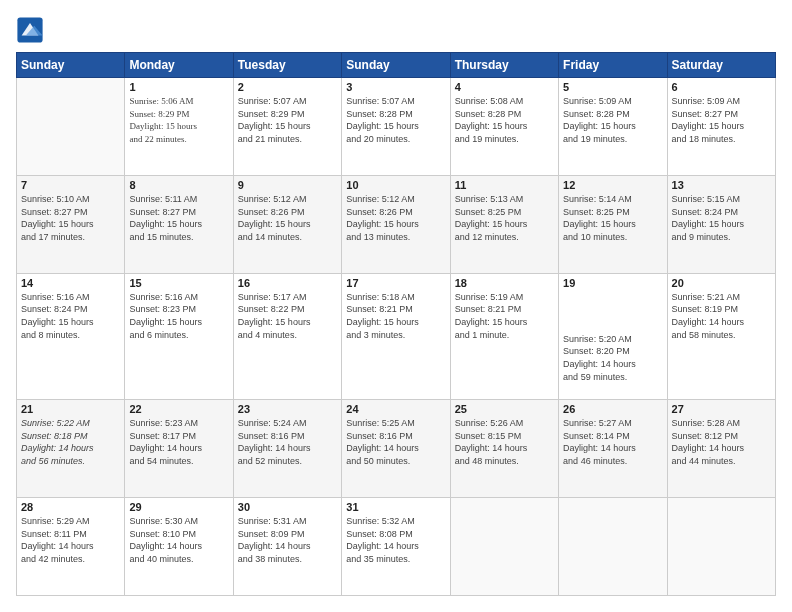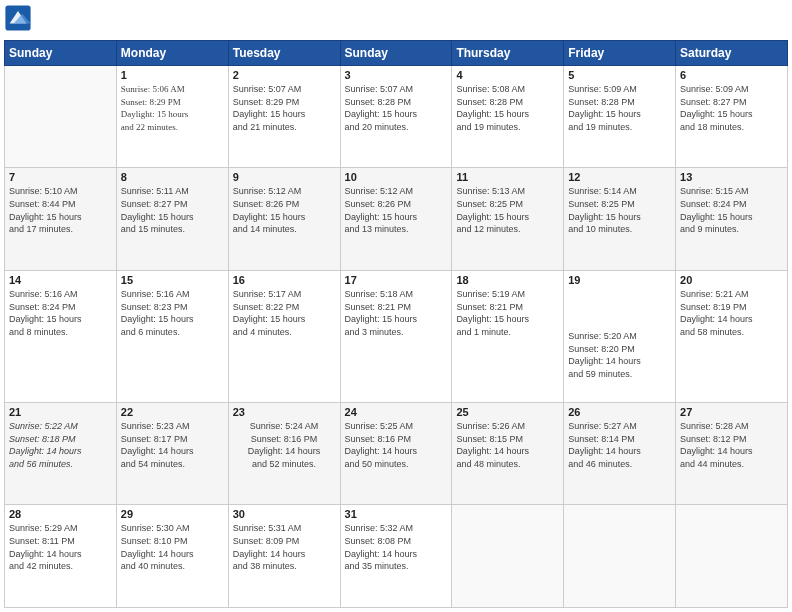--- a/index.html
+++ b/index.html
@@ -6,21 +6,21 @@
     body {
       width: 792px;
       height: 612px;
       font-family: Arial, sans-serif;
       background: #fff;
       overflow: hidden;
     }
     .page {
       width: 792px;
       height: 612px;
-      padding: 4px;
+      padding: 16px;
       display: flex;
       flex-direction: column;
     }
     .header {
       display: flex;
       align-items: flex-start;
       justify-content: space-between;
       margin-bottom: 8px;
     }
     .logo {
@@ -174,21 +174,21 @@
             <div class="day-detail" style="white-space: pre-line;">Sunrise: 5:09 AM
 Sunset: 8:27 PM
 Daylight: 15 hours
 and 18 minutes.</div>
           </td>
         </tr>
         <tr class="row-shade">
           <td>
             <span class="day-number">7</span>
             <div class="day-detail" style="white-space: pre-line;">Sunrise: 5:10 AM
-Sunset: 8:44 PM
+Sunset: 8:27 PM
 Daylight: 15 hours
 and 17 minutes.</div>
           </td>
           <td>
             <span class="day-number">8</span>
             <div class="day-detail" style="white-space: pre-line;">Sunrise: 5:11 AM
 Sunset: 8:27 PM
 Daylight: 15 hours
 and 15 minutes.</div>
           </td>
@@ -289,21 +289,21 @@
           </td>
           <td>
             <span class="day-number">22</span>
             <div class="day-detail" style="white-space: pre-line;">Sunrise: 5:23 AM
 Sunset: 8:17 PM
 Daylight: 14 hours
 and 54 minutes.</div>
           </td>
           <td>
             <span class="day-number">23</span>
-            <div class="day-detail" style="white-space: pre-line; text-align: center;">Sunrise: 5:24 AM
+            <div class="day-detail" style="white-space: pre-line;">Sunrise: 5:24 AM
 Sunset: 8:16 PM
 Daylight: 14 hours
 and 52 minutes.</div>
           </td>
           <td>
             <span class="day-number">24</span>
             <div class="day-detail" style="white-space: pre-line;">Sunrise: 5:25 AM
 Sunset: 8:16 PM
 Daylight: 14 hours
 and 50 minutes.</div>

